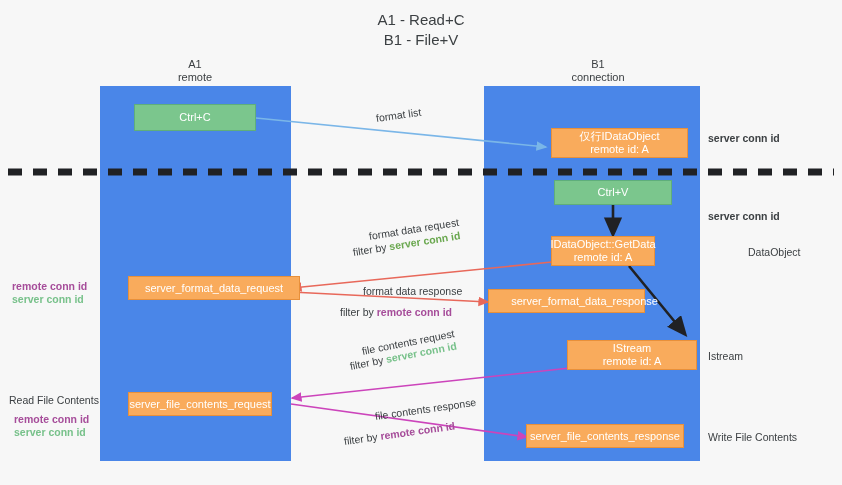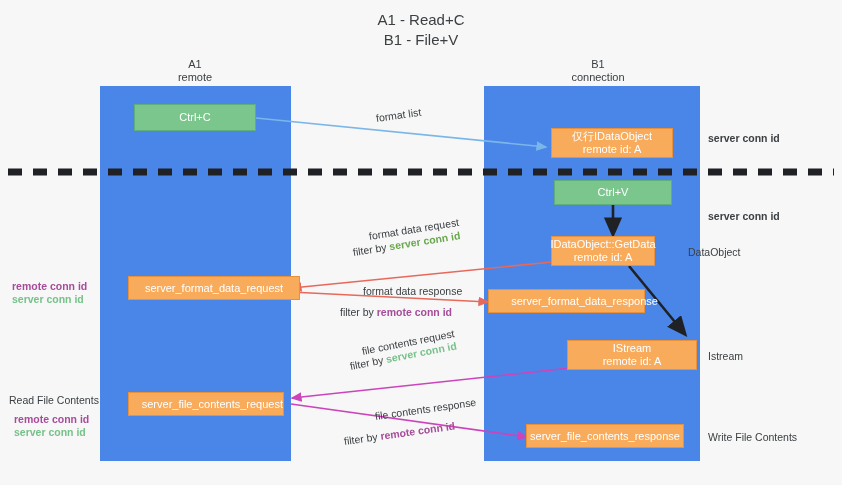--- a/index.html
+++ b/index.html
@@ -104,21 +104,21 @@
 
     <line x1="570" y1="368" x2="292" y2="398" stroke="#cc44bb" stroke-width="1.6" marker-end="url(#ah-mag)"></line>
 
     <line x1="291" y1="404" x2="527" y2="437" stroke="#cc44bb" stroke-width="1.6" marker-end="url(#ah-mag)"></line>
   </svg>
 
   <div class="box green" style="left:134px;top:104px;width:122px;height:27px;">
     <span>Ctrl+C</span>
   </div>
 
-  <div class="box orange" style="left:551px;top:128px;width:122px;height:30px;">
+  <div class="box orange" style="left:551px;top:128px;width:137px;height:30px;">
     <span>仅行IDataObject</span>
     <span class="l2">remote id: A</span>
   </div>
 
   <div class="box green" style="left:554px;top:180px;width:118px;height:25px;">
     <span>Ctrl+V</span>
   </div>
 
   <div class="box orange" style="left:551px;top:236px;width:104px;height:30px;">
     <span>IDataObject::GetData</span>
@@ -131,21 +131,21 @@
   </div>
 
   <div class="box orange" style="left:128px;top:276px;width:172px;height:24px;">
     <span>server_format_data_request</span>
   </div>
 
   <div class="box orange" style="left:488px;top:289px;width:157px;height:24px;padding-left:36px;">
     <span>server_format_data_response</span>
   </div>
 
-  <div class="box orange" style="left:128px;top:392px;width:156px;height:24px;align-items:flex-end;">
+  <div class="box orange" style="left:128px;top:392px;width:144px;height:24px;">
     <span>server_file_contents_request</span>
   </div>
 
   <div class="box orange" style="left:526px;top:424px;width:158px;height:24px;">
     <span>server_file_contents_response</span>
   </div>
 
   <div class="lbl rot-c" style="left:376px;top:112px;">format list</div>
 
   <div class="lbl rot-a" style="left:369px;top:230px;">format data request</div>
@@ -163,21 +163,21 @@
     <span>filter by </span><span class="green-t2">server conn id</span>
   </div>
 
   <div class="lbl rot-c" style="left:375px;top:410px;">file contents response</div>
   <div class="lbl rot-c" style="left:344px;top:435px;">
     <span>filter by </span><span class="purple-t">remote conn id</span>
   </div>
 
   <div class="right-lbl green-t" style="left:708px;top:132px;">server conn id</div>
   <div class="right-lbl green-t" style="left:708px;top:210px;">server conn id</div>
-  <div class="right-lbl" style="left:688px;top:246px;">DataObject</div>
+  <div class="right-lbl" style="left:748px;top:246px;">DataObject</div>
   <div class="right-lbl" style="left:708px;top:350px;">Istream</div>
   <div class="right-lbl" style="left:708px;top:431px;">Write File Contents</div>
 
   <div class="side-lbl purple-t" style="left:12px;top:279px;">remote conn id</div>
   <div class="side-lbl green-t2" style="left:12px;top:292px;">server conn id</div>
 
   <div class="side-lbl" style="left:9px;top:393px;color:#3c4043;">Read File Contents</div>
   <div class="side-lbl purple-t" style="left:14px;top:412px;">remote conn id</div>
   <div class="side-lbl green-t2" style="left:14px;top:425px;">server conn id</div>
 

